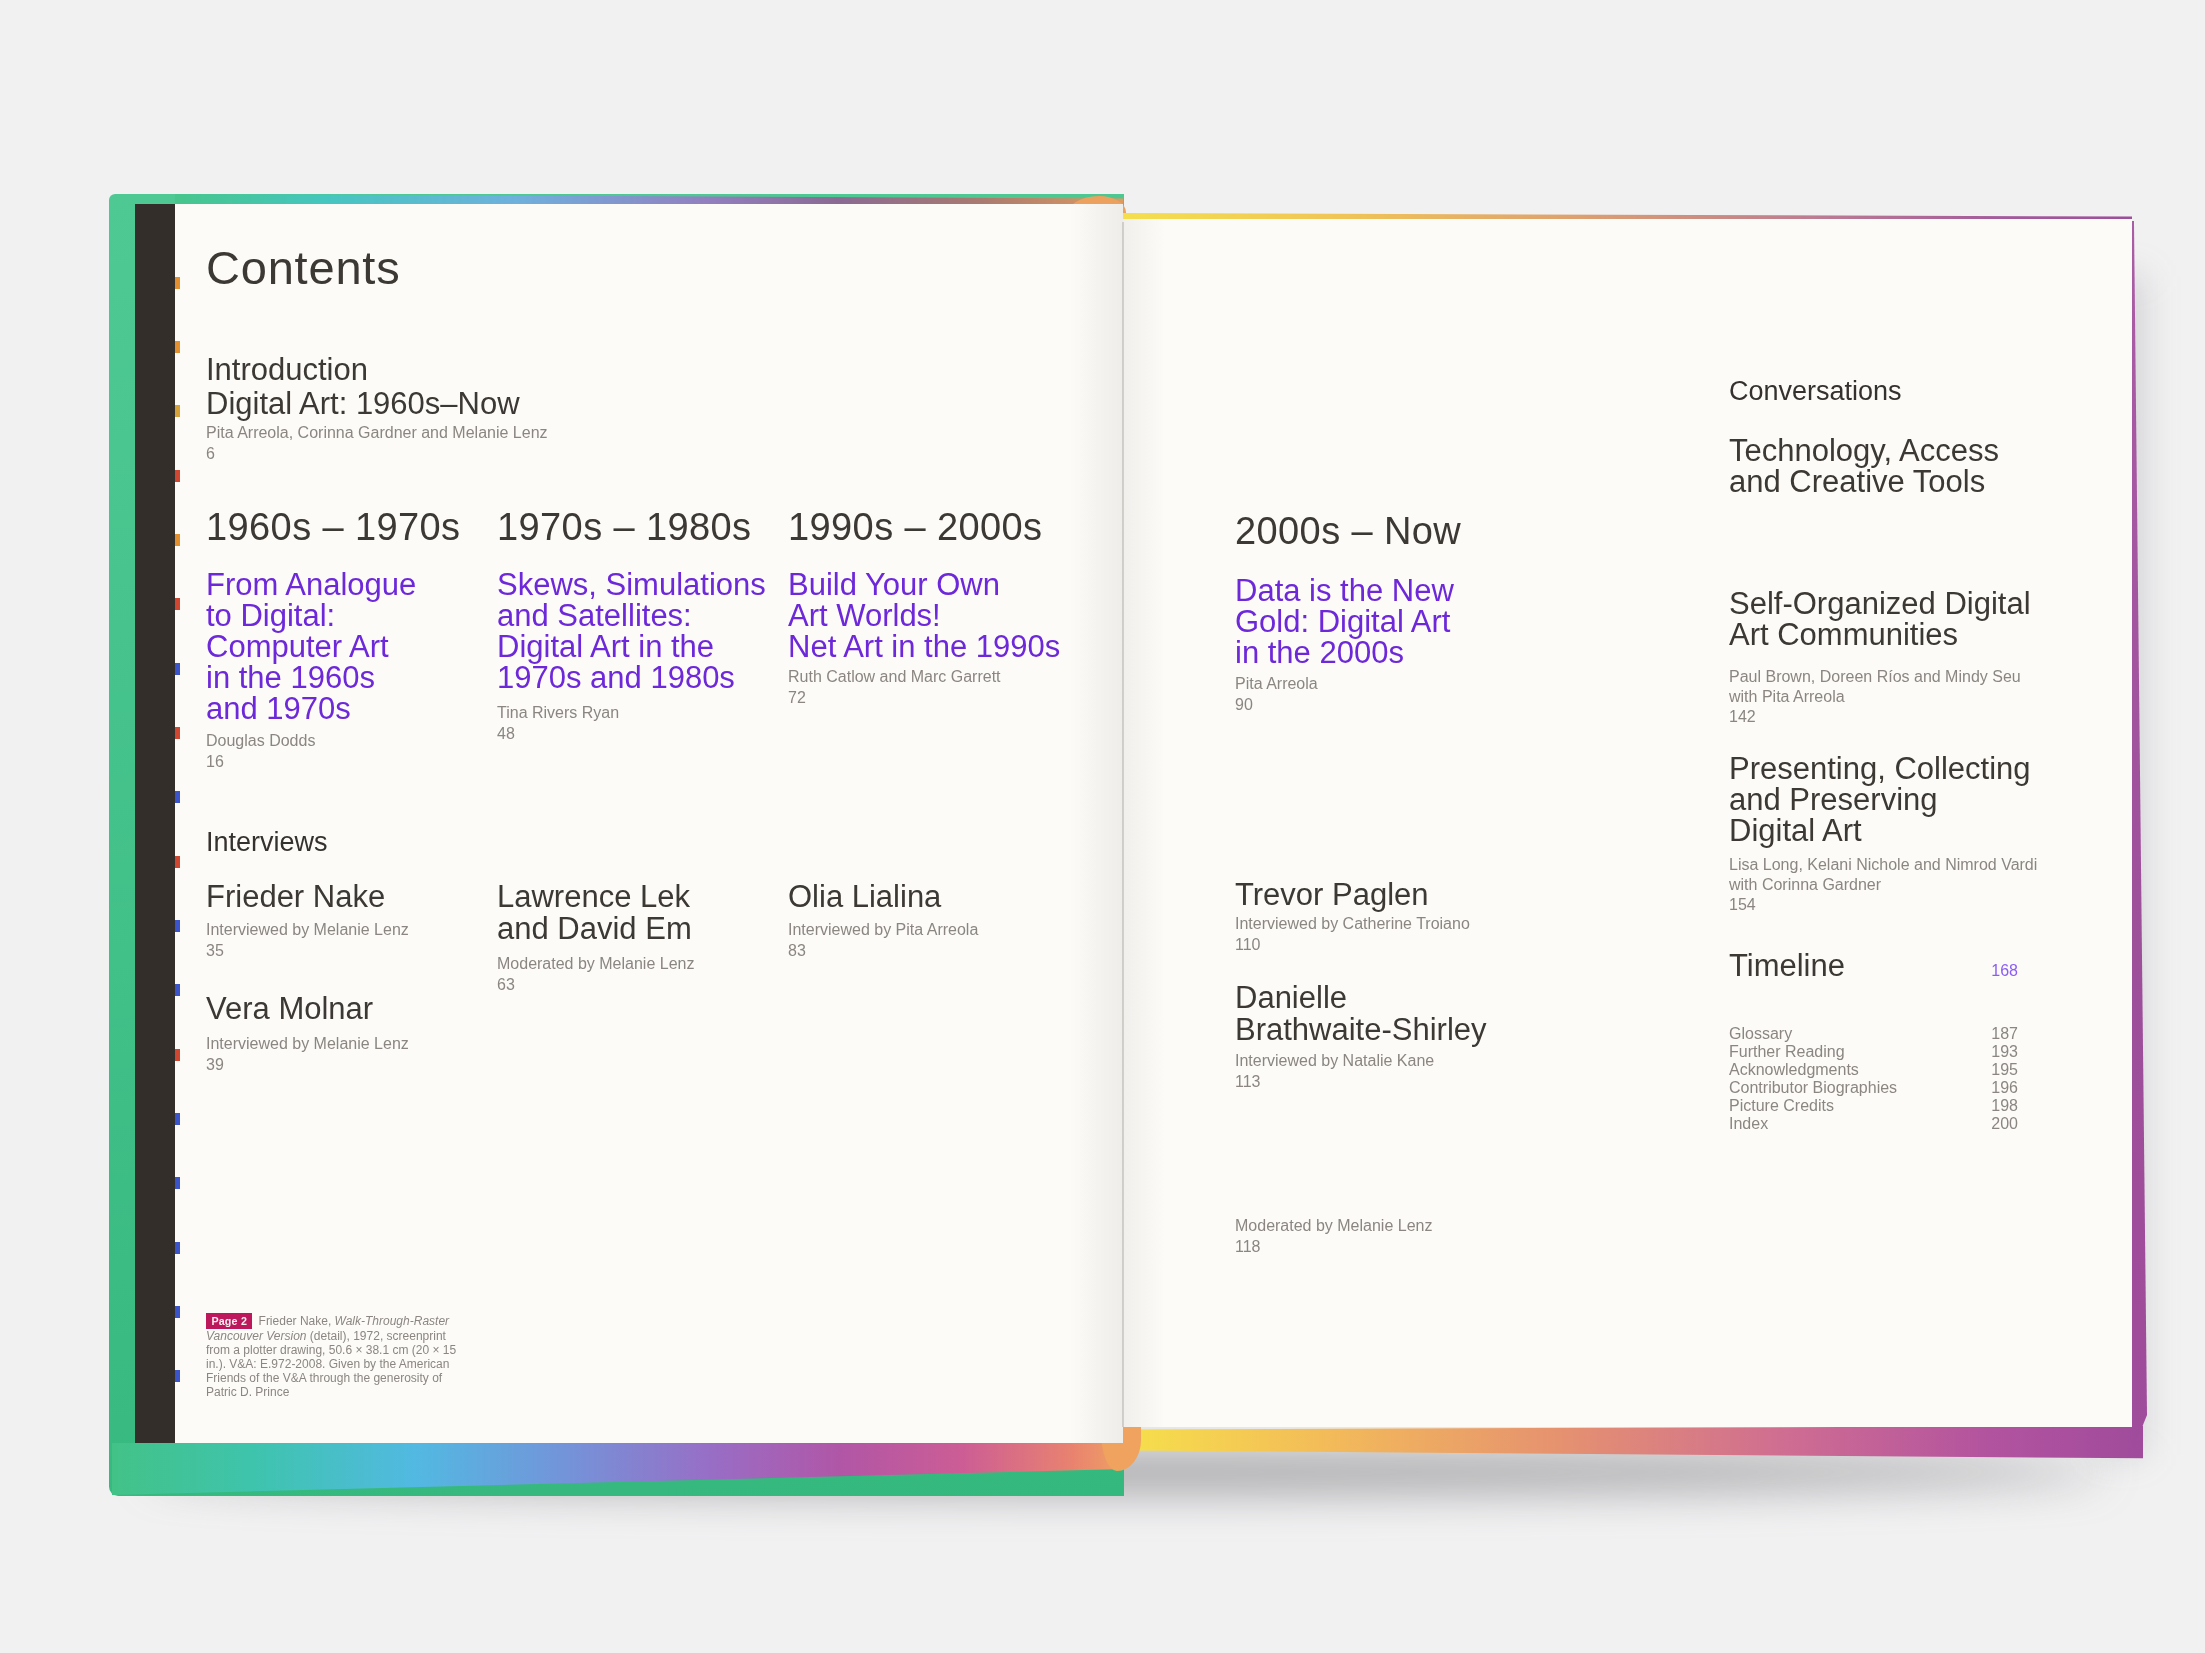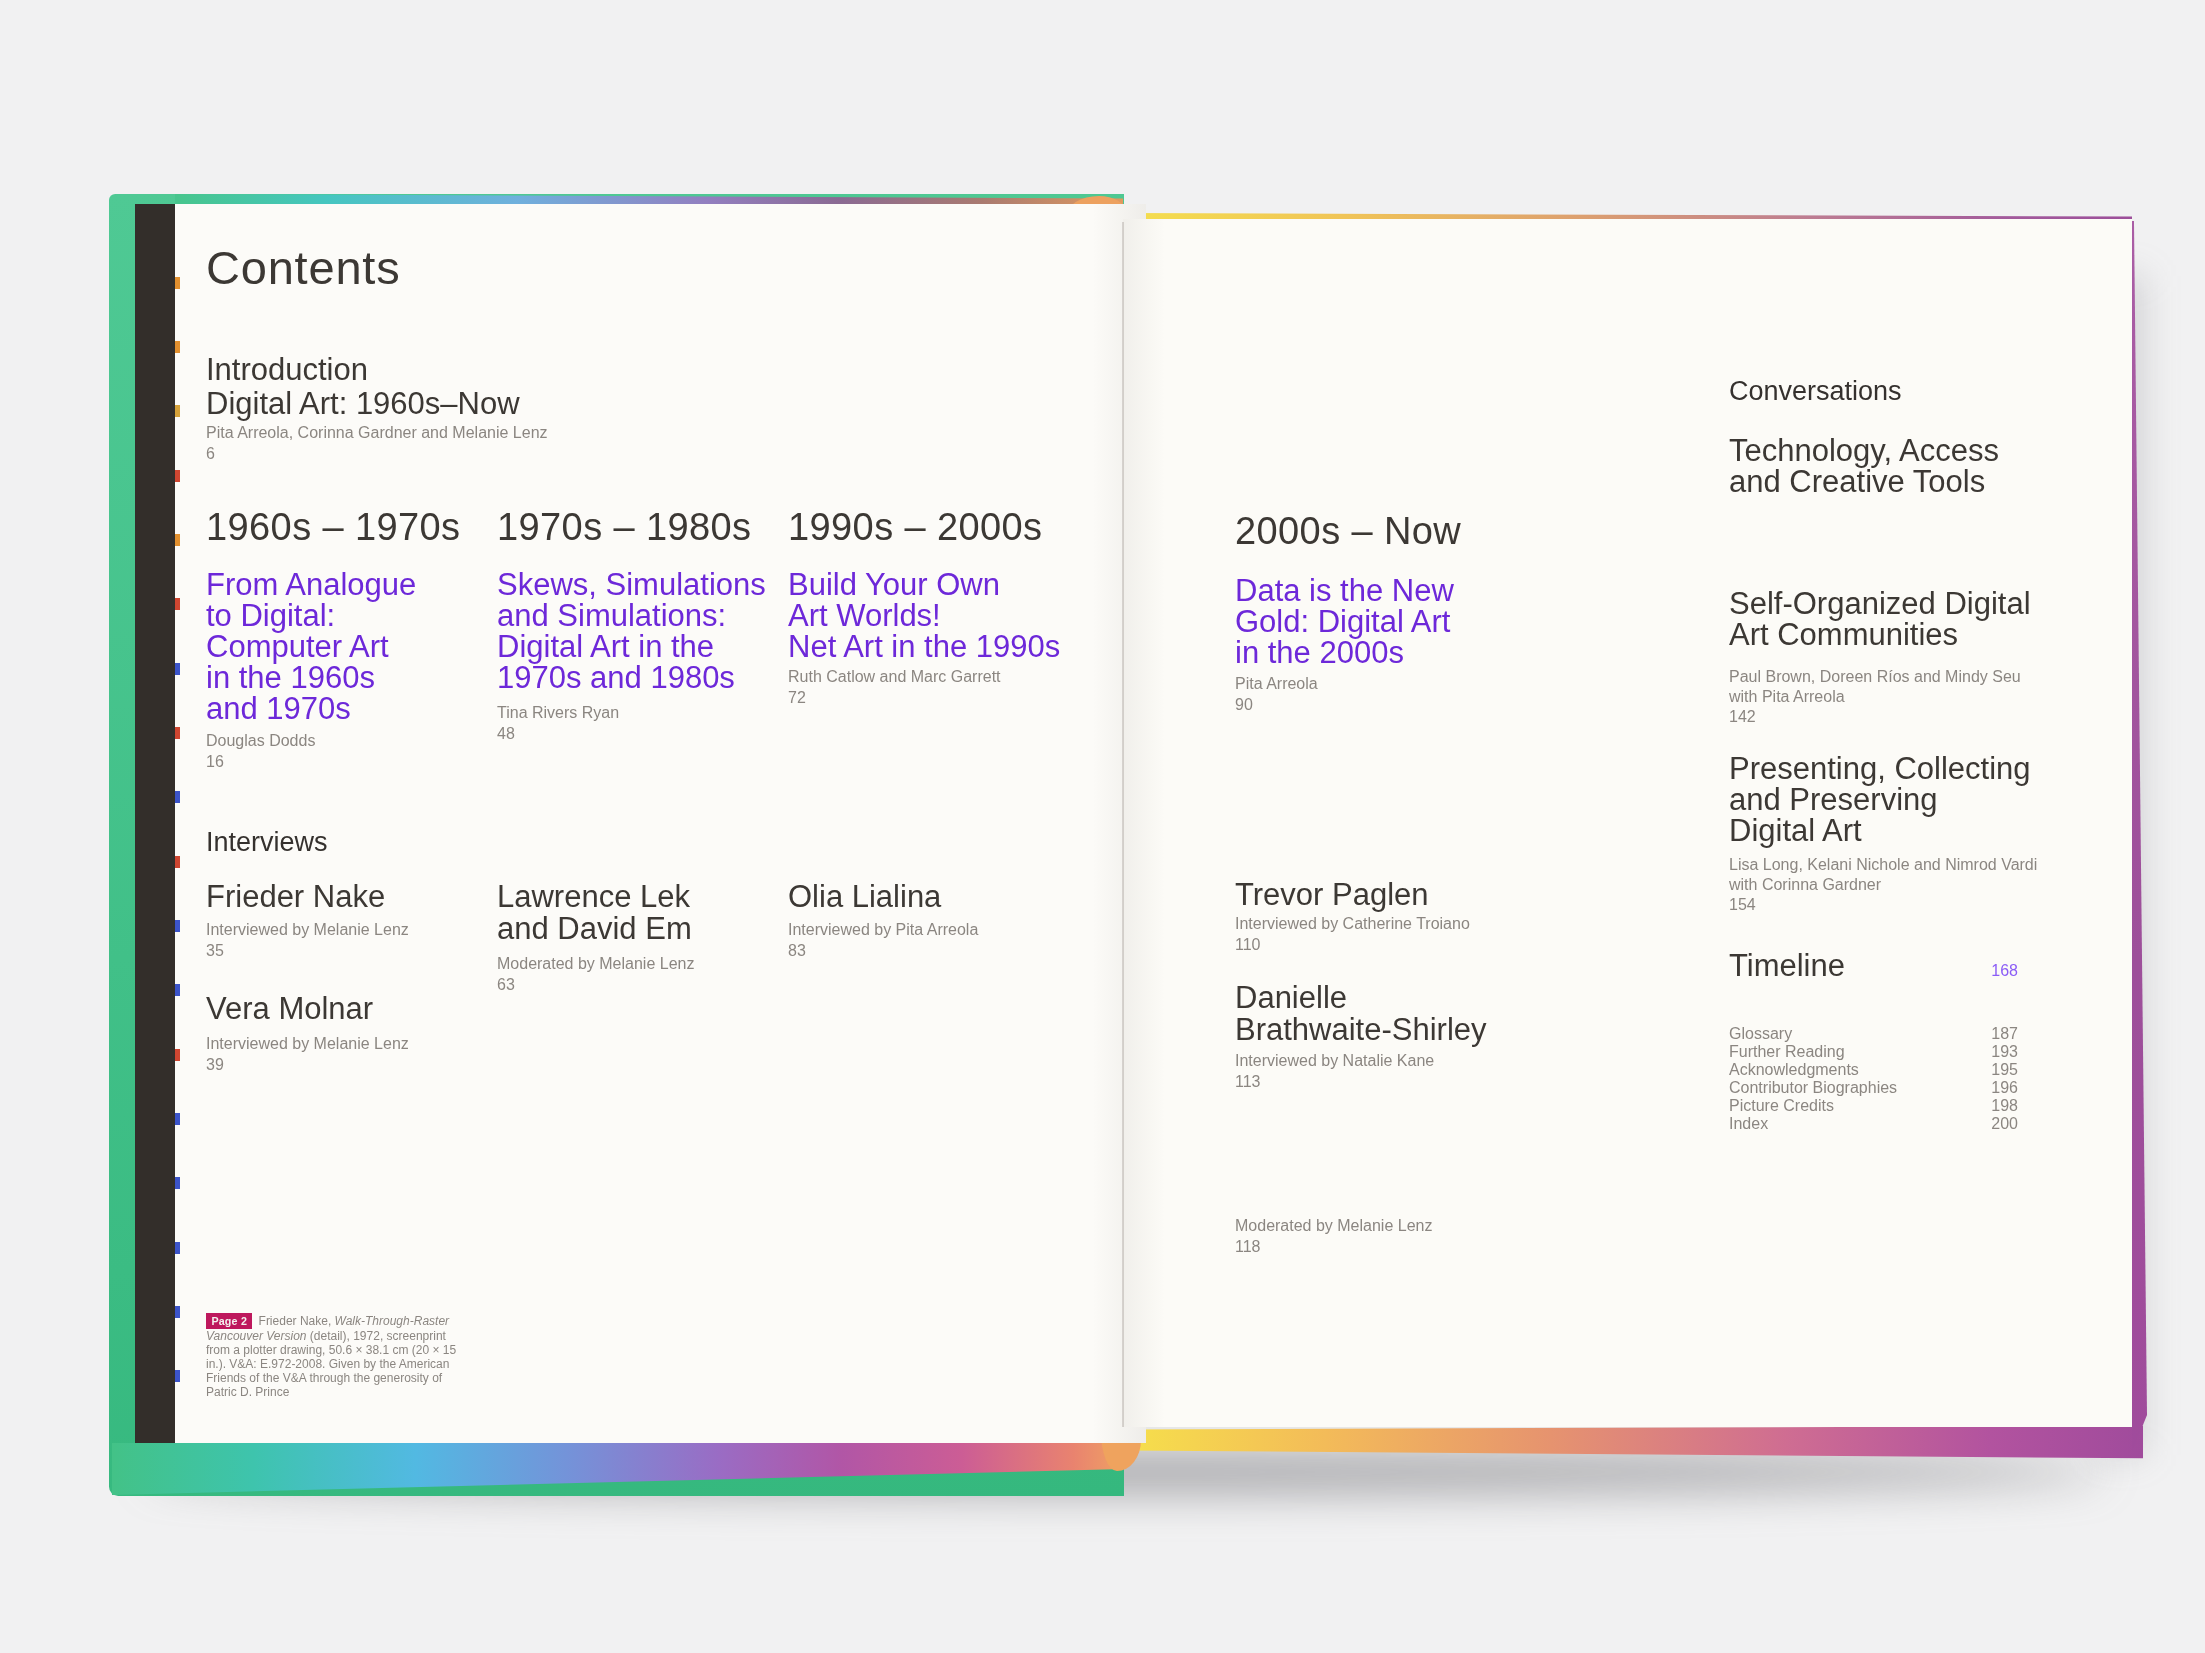--- a/index.html
+++ b/index.html
@@ -45,21 +45,20 @@
     border-radius:55% 45% 0 0 / 90% 70% 0 0;
   }
   .edge-bottom-left{
     left:112px;top:1443px;width:1012px;height:52px;
     background:linear-gradient(90deg,#43c287 0%,#3ec4ad 14%,#52b9e2 30%,#7493d9 45%,#9a6cc4 60%,#b156a6 72%,#cc5d95 84%,#e9836f 95%,#efa263 100%);
     clip-path:polygon(0 0,100% 0,100% 50%,0 100%);
   }
   .page-left{
     left:175px;top:204px;width:948px;height:1239px;
     background:#fcfbf8;
-    padding-left:23px;
   }
   .page-left::after{ 
     content:"";position:absolute;right:0;top:0;width:54px;height:100%;
     background:linear-gradient(90deg,rgba(0,0,0,0) 0%,rgba(60,50,40,.07) 100%);
   }
   .page-right{
     left:1123px;top:219px;width:1009px;height:1208px;
     background:#fcfbf7;
   }
   .page-right::before{
@@ -171,21 +170,21 @@
       <div>and 1970s</div>
     </div>
     <div class="abs meta" style="left:31px;top:527px;">
       <div>Douglas Dodds</div>
       <div>16</div>
     </div>
 
     <div class="abs era-head" style="left:322px;top:302px;">1970s – 1980s</div>
     <div class="abs essay" style="left:322px;top:365px;">
       <div>Skews, Simulations</div>
-      <div>and Simulations:</div>
+      <div>and Satellites:</div>
       <div>Digital Art in the</div>
       <div>1970s and 1980s</div>
     </div>
     <div class="abs meta" style="left:322px;top:499px;">
       <div>Tina Rivers Ryan</div>
       <div>48</div>
     </div>
 
     <div class="abs era-head" style="left:613px;top:302px;">1990s – 2000s</div>
     <div class="abs essay" style="left:613px;top:365px;">

